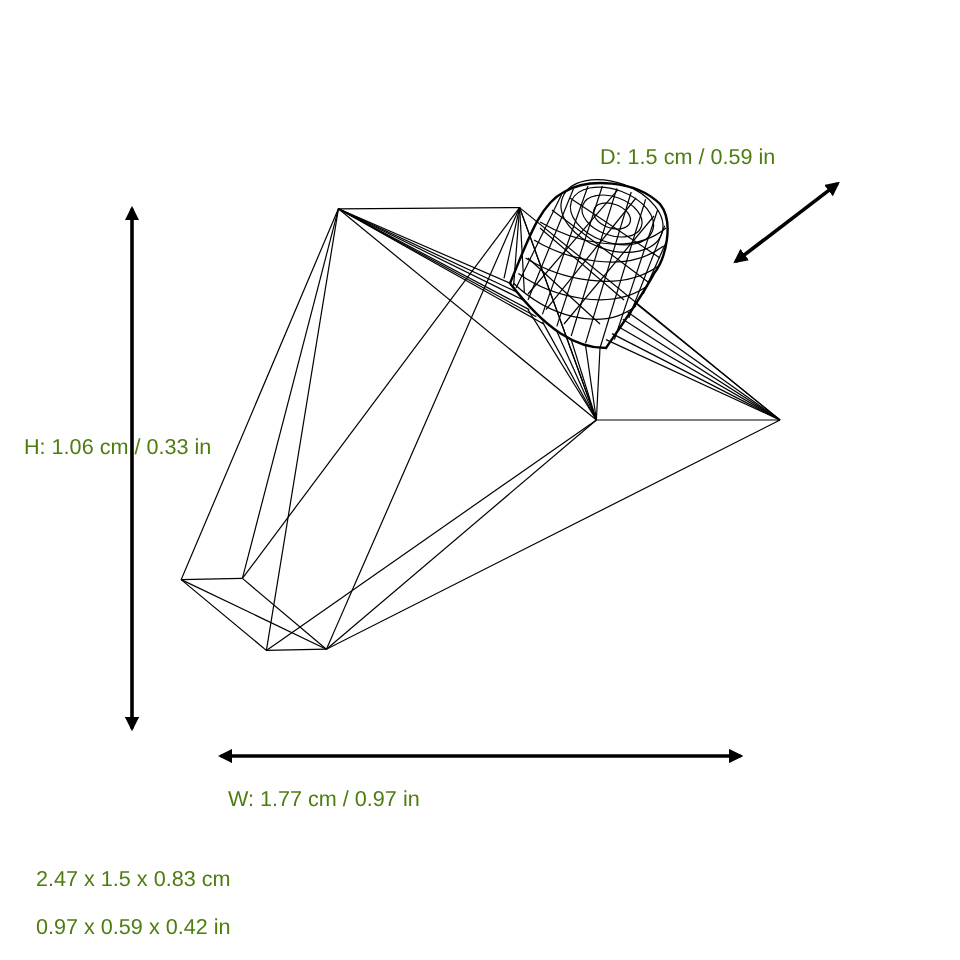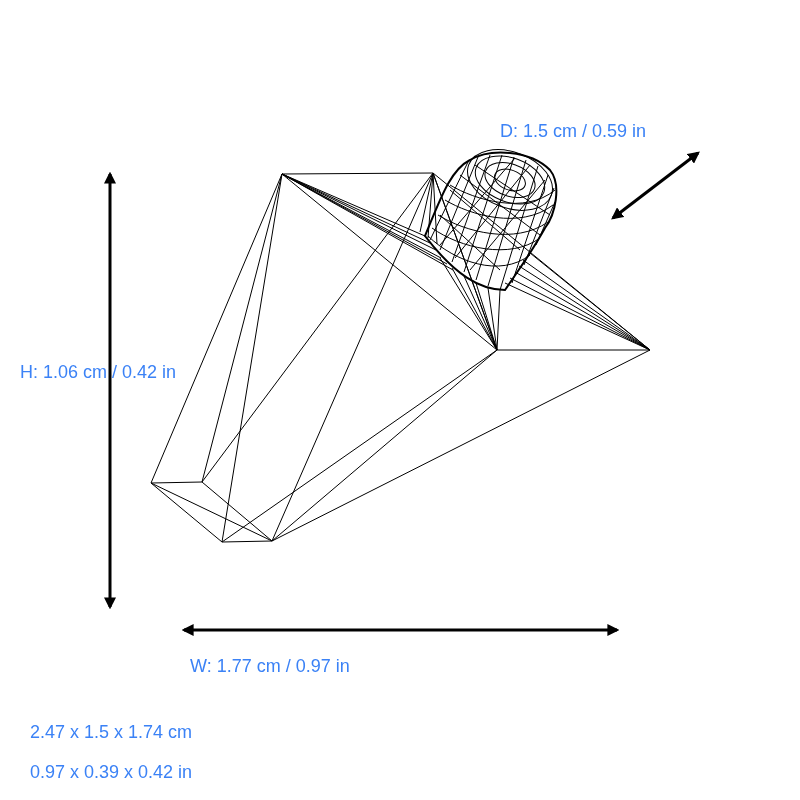--- a/index.html
+++ b/index.html
@@ -1,18 +1,18 @@
 <!DOCTYPE html>
 <html><head>
   <meta charset="utf-8">
   <style>
     html, body { margin: 0; padding: 0; background: #ffffff; }
     body { width: 800px; height: 800px; position: relative; overflow: hidden; font-family: "Liberation Sans", sans-serif; color: #000; }
     #canvas { position: absolute; left: 0; top: 0; width: 800px; height: 800px; }
-    .label { position: absolute; font-size: 18px; line-height: 20px; white-space: nowrap; color: #3b82f6; }
+    .label { position: absolute; font-size: 18px; line-height: 20px; white-space: nowrap; color: #4d7c0f; }
     #label-d { left: 500px; top: 121px; }
     #label-h { left: 20px; top: 362px; }
     #label-w { left: 190px; top: 656px; }
     #summary-cm { left: 30px; top: 722px; }
     #summary-in { left: 30px; top: 762px; }
   </style>
 </head>
 <body>
 
 <svg id="canvas" width="800" height="800" viewBox="0 0 800 800" xmlns="http://www.w3.org/2000/svg">
@@ -99,16 +99,16 @@
     <line x1="460" y1="175" x2="540" y2="235"></line>
     <line x1="475" y1="165" x2="550" y2="215"></line>
     <line x1="440" y1="215" x2="500" y2="270"></line>
     <line x1="545" y1="180" x2="470" y2="270"></line>
     <line x1="530" y1="165" x2="455" y2="258"></line>
     <line x1="515" y1="158" x2="440" y2="245"></line>
   </g>
 </svg>
 
 <div class="label" id="label-d">D: 1.5 cm / 0.59 in</div>
-<div class="label" id="label-h">H: 1.06 cm / 0.42 in</div>
+<div class="label" id="label-h">H: 1.06 cm / 0.33 in</div>
 <div class="label" id="label-w">W: 1.77 cm / 0.97 in</div>
-<div class="label" id="summary-cm">2.47 x 1.5 x 1.74 cm</div>
-<div class="label" id="summary-in">0.97 x 0.39 x 0.42 in</div>
+<div class="label" id="summary-cm">2.47 x 1.5 x 0.83 cm</div>
+<div class="label" id="summary-in">0.97 x 0.59 x 0.42 in</div>
 
 </body></html>

